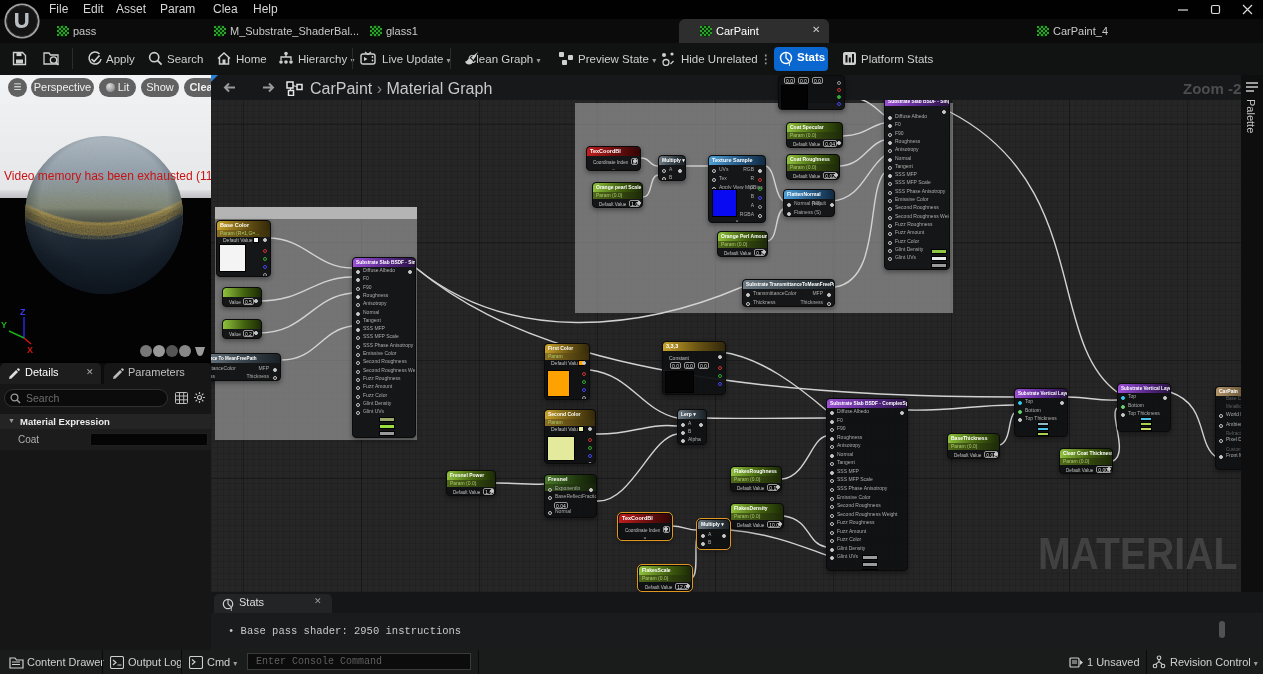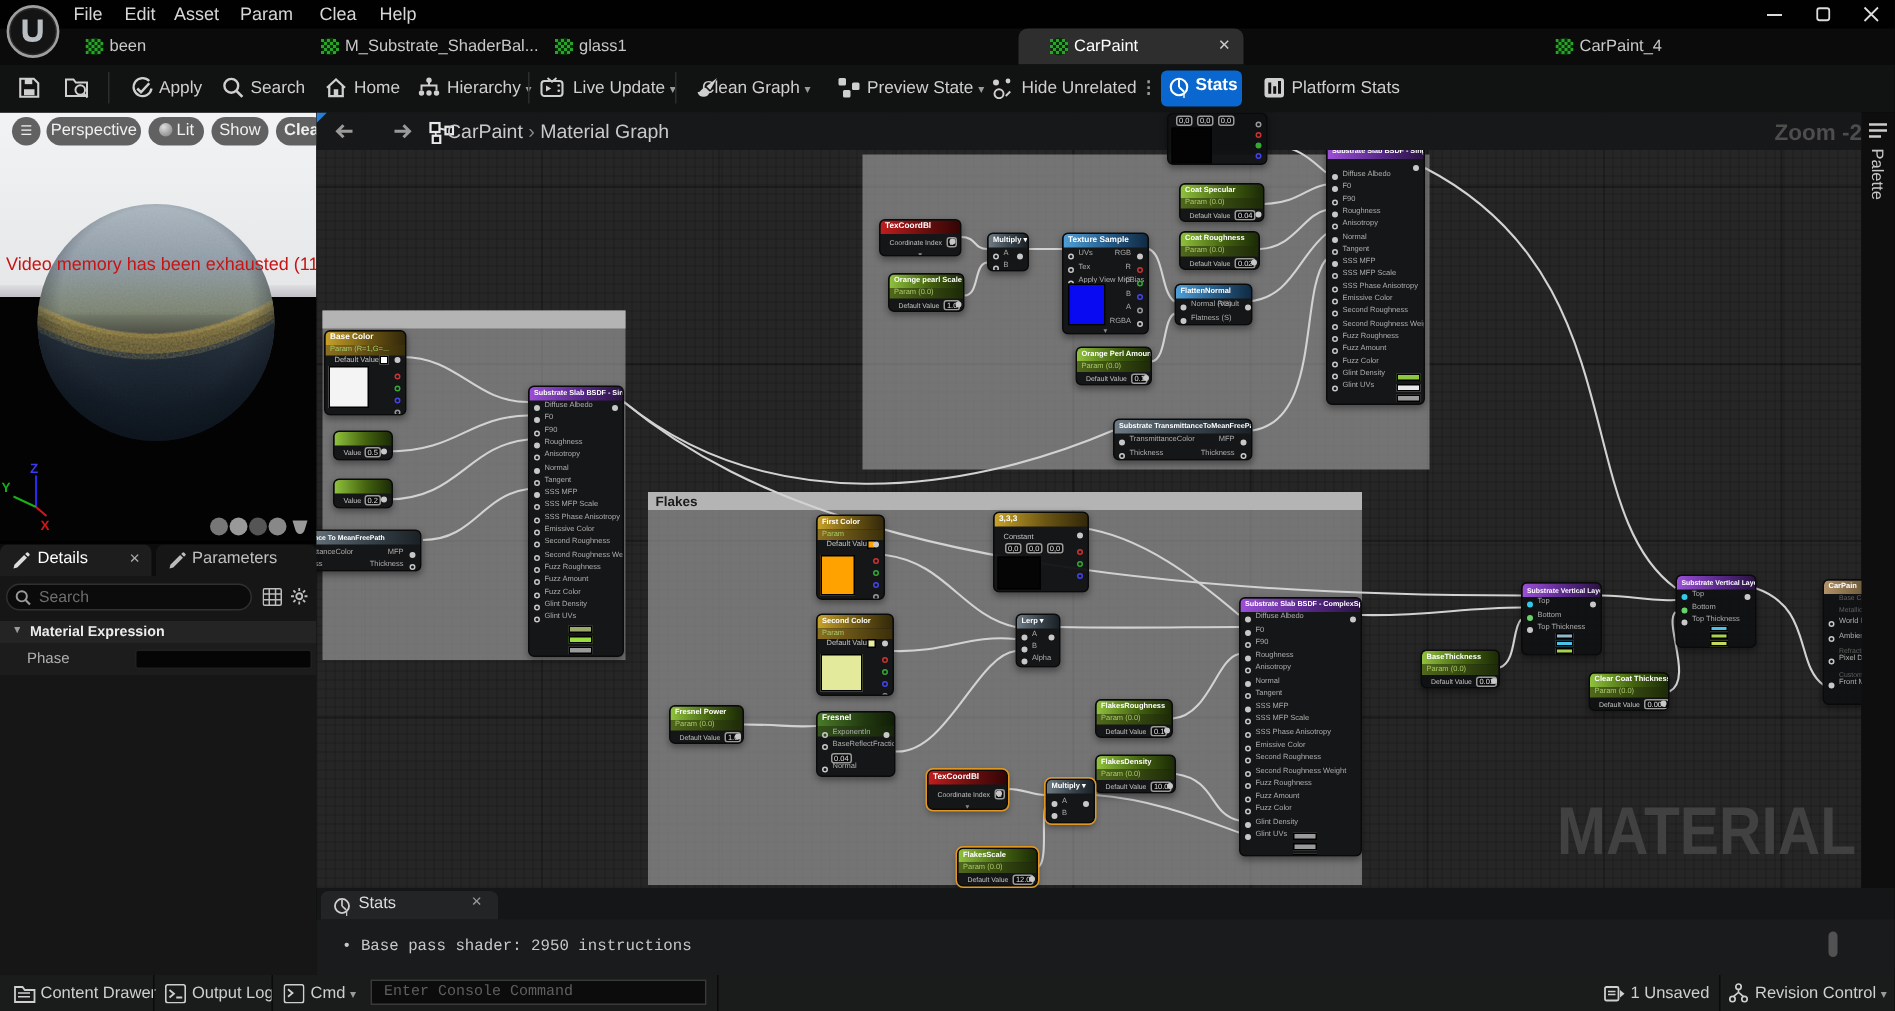--- a/index.html
+++ b/index.html
@@ -70,21 +70,21 @@
 <path d="M12 11 v9 q0 6 6.5 6 q7 0 7-6.5 V11 h-3.4 v8.5 q0 3.4-3.3 3.4 q-3.4 0-3.4-3.6 V11 z" fill="#b9bec2"></path>
 </svg>
 <div id="tabbar"></div>
 <div class="abs" style="left:679px;top:19px;width:150px;height:24px;background:#2e2e2e;border-radius:6px 6px 0 0"></div>
 <svg class="abs" style="left:57px;top:25px" width="12" height="12" viewBox="0 0 12 12">
     <defs></defs>
     <circle cx="6" cy="6" r="6" fill="#083008"></circle>
     <path d="M0 2 h12 M0 6 h12 M0 10 h12" stroke="#2ba32b" stroke-width="2" stroke-dasharray="2 2"></path>
     <path d="M0 4 h12 M0 8 h12" stroke="#2ba32b" stroke-width="2" stroke-dasharray="2 2" stroke-dashoffset="2"></path>
   </svg>
-<span class="abs" style="left:73px;top:25px;color:#c8c8c8;font-size:11px;z-index:2">been</span>
+<span class="abs" style="left:73px;top:25px;color:#c8c8c8;font-size:11px;z-index:2">pass</span>
 <svg class="abs" style="left:214px;top:25px" width="12" height="12" viewBox="0 0 12 12">
     <defs></defs>
     <circle cx="6" cy="6" r="6" fill="#083008"></circle>
     <path d="M0 2 h12 M0 6 h12 M0 10 h12" stroke="#2ba32b" stroke-width="2" stroke-dasharray="2 2"></path>
     <path d="M0 4 h12 M0 8 h12" stroke="#2ba32b" stroke-width="2" stroke-dasharray="2 2" stroke-dashoffset="2"></path>
   </svg>
 <span class="abs" style="left:230px;top:25px;color:#c8c8c8;font-size:11px;z-index:2">M_Substrate_ShaderBal...</span>
 <svg class="abs" style="left:370px;top:25px" width="12" height="12" viewBox="0 0 12 12">
     <defs></defs>
     <circle cx="6" cy="6" r="6" fill="#083008"></circle>
@@ -287,34 +287,31 @@
       <path d="M0.5 4 h12 M0.5 7.8 h12 M4.5 0.5 v11 M8.7 0.5 v11" stroke="#bdbdbd"></path>
     </svg>
 <svg class="abs" style="left:193px;top:28px" width="13" height="13" viewBox="0 0 13 13">
       <circle cx="6.5" cy="6.5" r="2" fill="none" stroke="#bdbdbd" stroke-width="1.2"></circle>
       <path d="M6.5 1 v2 M6.5 10 v2 M1 6.5 h2 M10 6.5 h2 M2.6 2.6 l1.4 1.4 M9 9 l1.4 1.4 M10.4 2.6 L9 4 M4 9 l-1.4 1.4" stroke="#bdbdbd" stroke-width="1.2"></path>
     </svg>
 <div class="abs" style="left:0;top:51px;width:211px;height:15px;background:#242424"></div>
 <span class="abs" style="left:8px;top:54px;color:#9a9a9a;font-size:7px">▼</span>
 <span class="abs" style="left:20px;top:53px;color:#ececec;font-size:9.5px;font-weight:bold">Material Expression</span>
 <div class="abs" style="left:0;top:66px;width:211px;height:21px;background:#1c1c1c"></div>
-<span class="abs" style="left:18px;top:71px;color:#b0b0b0;font-size:10px">Phase</span>
+<span class="abs" style="left:18px;top:71px;color:#b0b0b0;font-size:10px">Coat</span>
 <div class="abs" style="left:90px;top:70px;width:118px;height:13px;background:#050505;border:1px solid #202020;border-radius:2px"></div>
 <div class="abs" style="left:0;top:87px;width:211px;height:200px;background:#161616"></div>
 </div>
 <div id="graph">
 <div id="grid"></div>
 <div id="watermark">MATERIAL</div>
 <div class="comment" style="left:4px;top:132px;width:202px;height:233px">
       <div class="ctitle"></div>
     </div>
 <div class="comment" style="left:364px;top:28px;width:378px;height:210px"></div>
-<div class="comment" style="left:221px;top:253px;width:476px;height:262px">
-      <div class="ctitle">Flakes</div>
-    </div>
 <svg class="full" width="1030" height="517" viewBox="0 0 1030 517" fill="none" stroke="#d2d2d2" stroke-width="1.4" style="z-index:3">
 <path d="M57,163 C95,163 105,193 141,193"></path>
 <path d="M47,226 C95,226 100,203 141,202"></path>
 <path d="M47,258 C95,258 100,222 141,218"></path>
 <path d="M71,285 C105,285 110,255 141,251"></path>
 <path d="M205,193 C280,255 420,322 803,322"></path>
 <path d="M205,193 C300,270 430,255 531,212"></path>
 <path d="M430,83 C440,83 438,91 447,91"></path>
 <path d="M432,122 C442,122 438,101 447,100"></path>
 <path d="M475,91 L497,91"></path>
@@ -744,21 +741,21 @@
 <svg class="abs" style="left:12px;top:6px" width="52" height="13" viewBox="0 0 52 13">
         <path d="M12 6.5 H2 M6 2.5 L2 6.5 l4 4" stroke="#9a9a9a" stroke-width="2" fill="none"></path>
         <path d="M40 6.5 h10 M46 2.5 l4 4 -4 4" stroke="#9a9a9a" stroke-width="2" fill="none"></path>
       </svg>
 <svg class="abs" style="left:75px;top:6px" width="17" height="15" viewBox="0 0 17 15">
         <path d="M4 4 L13 6 M4 4 L5 12" stroke="#d8d8d8" stroke-width="1.2"></path>
         <rect x="1" y="1" width="6" height="6" fill="#0f0f0f" stroke="#e8e8e8" stroke-width="1.5"></rect>
         <rect x="11" y="3.5" width="5" height="5" fill="#0f0f0f" stroke="#e8e8e8" stroke-width="1.5"></rect>
         <rect x="2.5" y="9.5" width="5" height="5" fill="#0f0f0f" stroke="#e8e8e8" stroke-width="1.5"></rect>
       </svg>
-<span class="abs" style="left:87px;top:5px;color:#c9c9c9;font-size:13px">CarPaint <span style="color:#888">›</span> Material Graph</span>
+<span class="abs" style="left:99px;top:5px;color:#c9c9c9;font-size:16px">CarPaint <span style="color:#888">›</span> Material Graph</span>
 </div>
 <div class="abs" style="left:972px;top:5px;color:#4d4d4d;font-size:15px;font-weight:bold;z-index:31;white-space:nowrap">Zoom -2</div>
 <div class="abs" style="left:0;top:0;width:0;height:0;border-top:7px solid #2a7fd4;border-right:7px solid transparent;z-index:31"></div>
 </div>
 <div id="palette">
 <svg class="abs" style="left:4px;top:6px" width="14" height="12" viewBox="0 0 14 12">
       <path d="M1 2 h12 M1 6 h12 M1 10 h8" stroke="#cccccc" stroke-width="1.6"></path>
     </svg>
 <div class="abs" style="left:4px;top:24px;color:#c6c6c6;font-size:11px;writing-mode:vertical-rl">Palette</div>
 </div>

